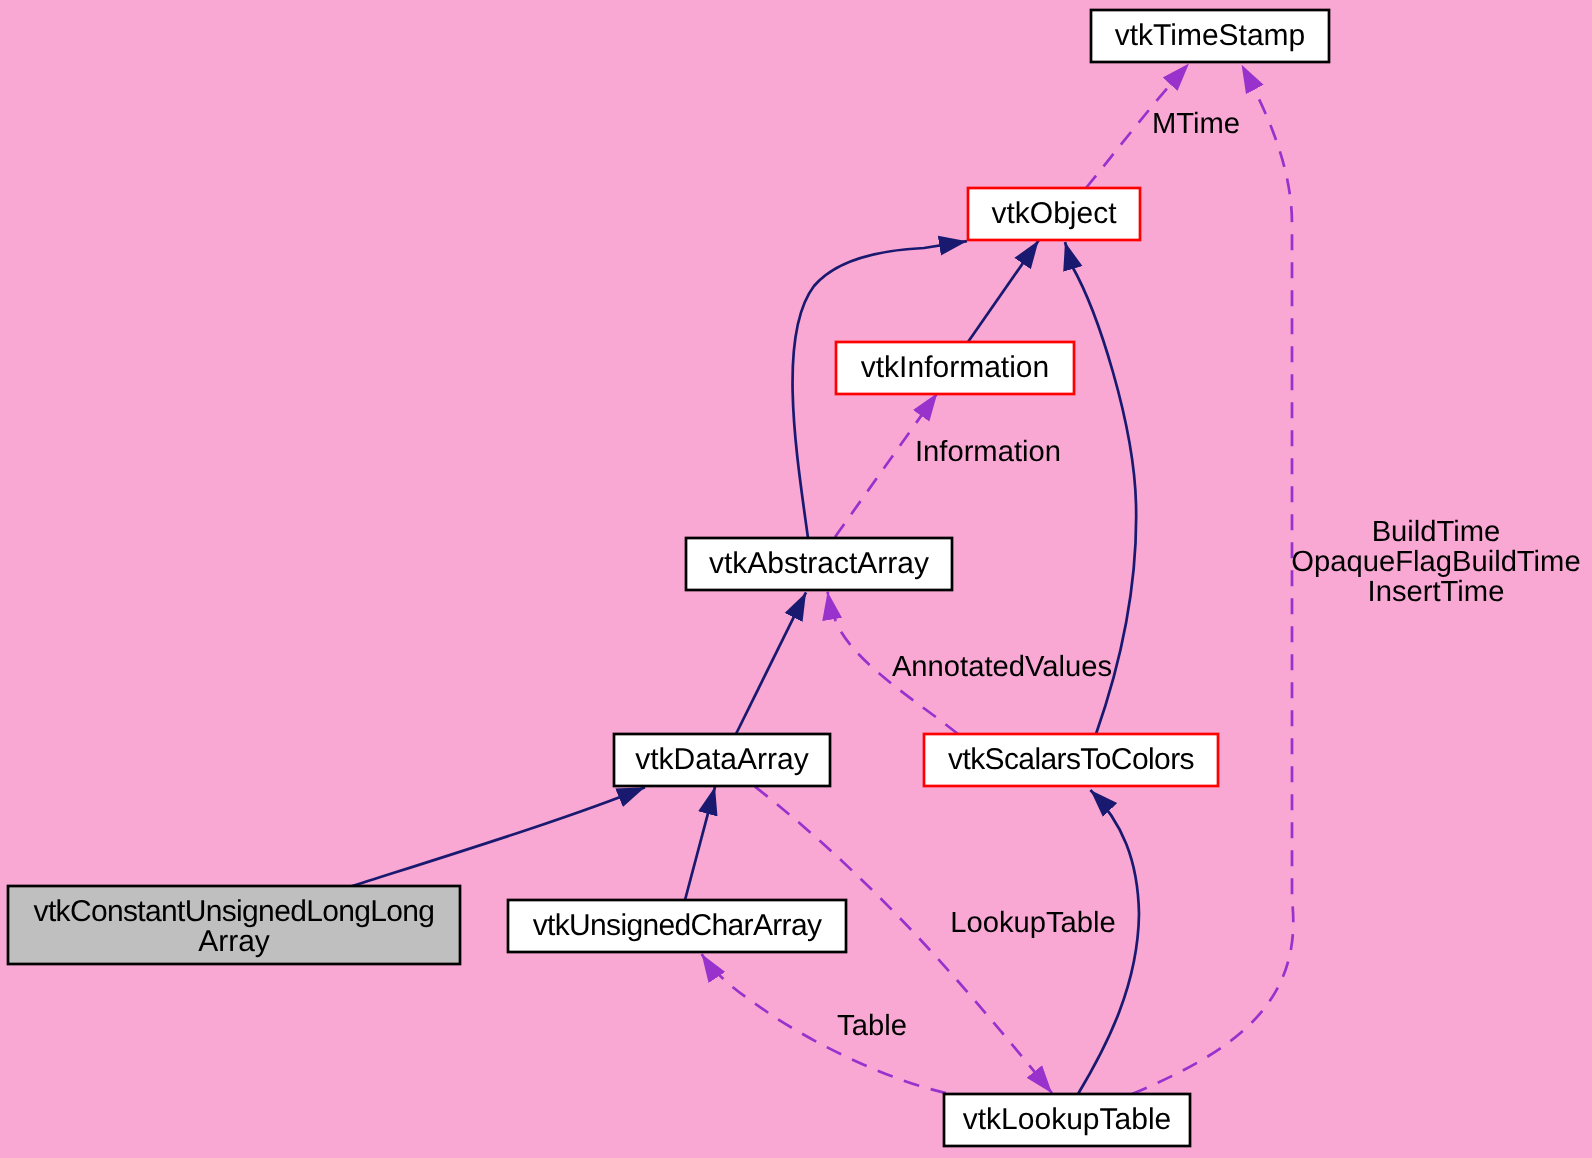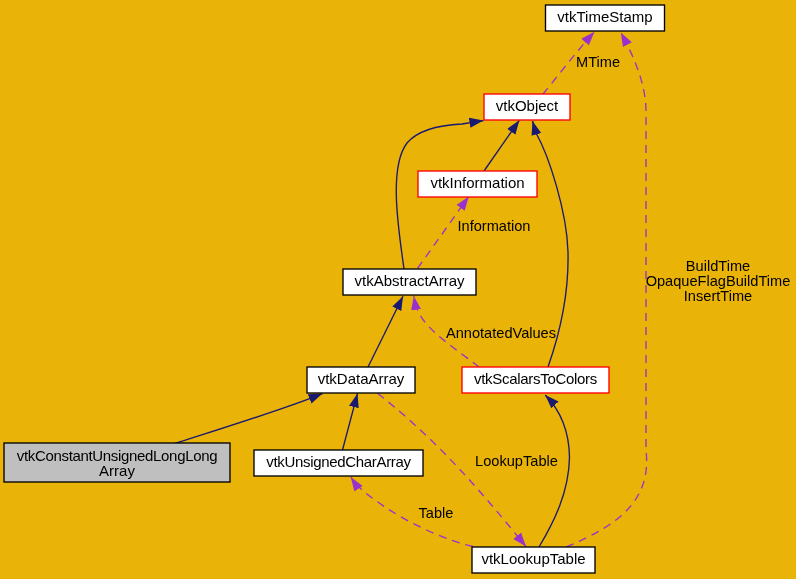--- a/index.html
+++ b/index.html
@@ -1,16 +1,16 @@
 <!DOCTYPE html>
 <html><head>
 <meta charset="utf-8">
 <style>
   html,body{margin:0;padding:0;background:#ffffff;}
-  .wrap{position:relative;width:796px;height:579px;background:#eab308;overflow:hidden;}
+  .wrap{position:relative;width:796px;height:579px;background:#f9a8d4;overflow:hidden;}
   text{font-family:"Liberation Sans", sans-serif;fill:#000000;}
   .nt{font-size:15px;}
   .lt{font-size:14.6px;}
   .tight{letter-spacing:-0.33px;}
   .tight2{letter-spacing:-0.3px;}
 </style>
 </head>
 <body>
 <div class="wrap">
 <svg width="796" height="579" viewBox="0 0 796 579">

